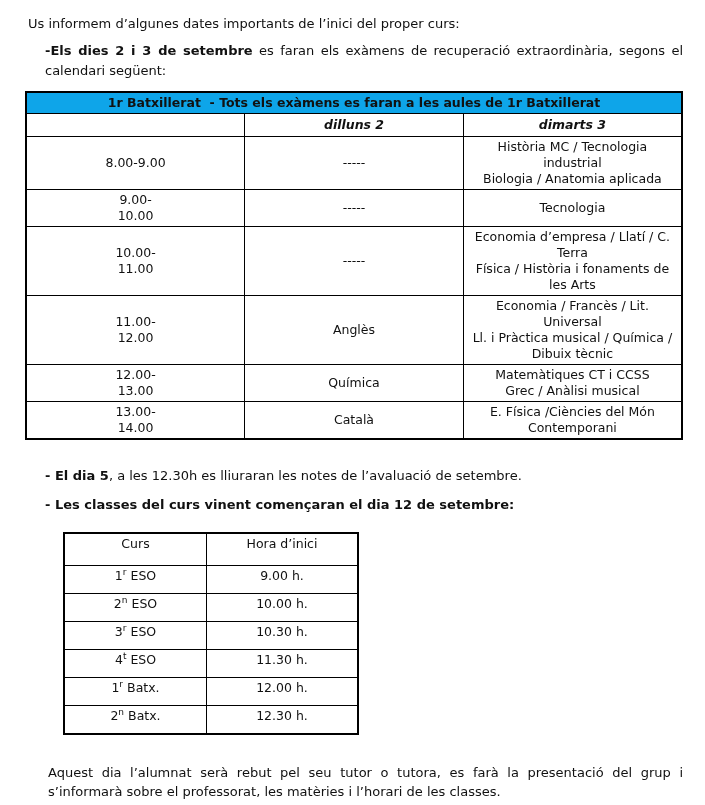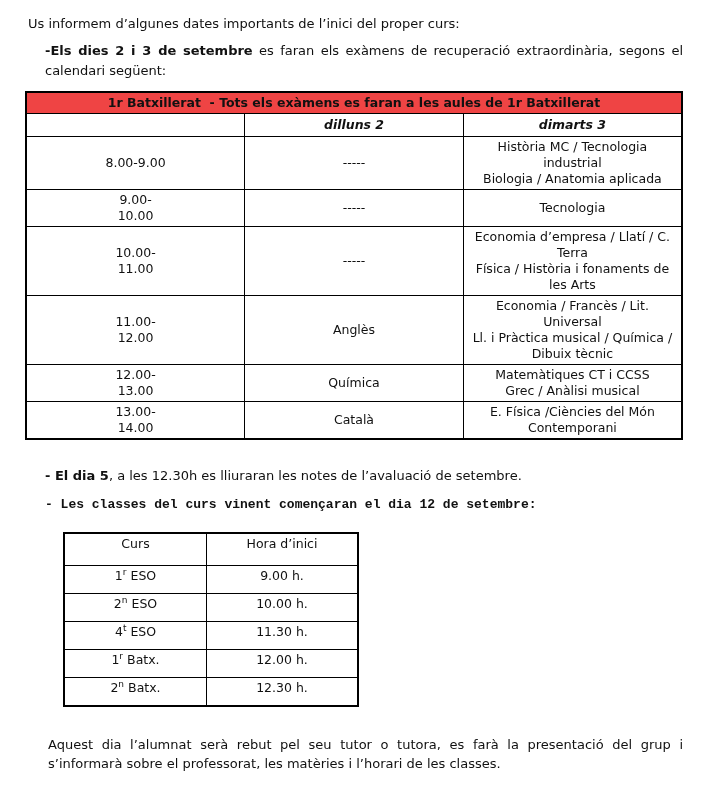--- a/index.html
+++ b/index.html
@@ -33,36 +33,36 @@
   table.exam td, table.exam th {
     border: 1px solid #000;
     text-align: center;
     vertical-align: middle;
     font-size: 12.5px;
     line-height: 16px;
     padding: 2px 4px;
     overflow: hidden;
   }
   td.banner {
-    background: #ef4444;
+    background: #0ea5e9;
     font-weight: bold;
     font-size: 17.5px;
     line-height: 20px;
     padding: 1px 0;
     white-space: pre-wrap;
   }
   tr.exam-head td { font-weight: bold; font-style: italic; height: 18px; }
   .col-time { width: 81px; }
   .col-mon  { width: 229px; }
   .col-tue  { width: 348px; }
   .multiline { white-space: pre-line; }
 
   
   .note-day5 { margin: 26px 22px 0 45px; }
-  .note-classes { margin: 10px 22px 0 45px; font-weight: bold; font-family: Liberation Mono, monospace; }
+  .note-classes { margin: 10px 22px 0 45px; font-weight: bold; }
 
   
   table.schedule {
     border-collapse: collapse;
     margin: 18px 0 0 63px;
     width: 287px;
     table-layout: fixed;
     border: 2px solid #000;
   }
   table.schedule td {
@@ -153,20 +153,24 @@
   </tr>
   <tr class="sched-row">
     <td><span>1</span><span class="ord">r</span><span class="crs-name">ESO</span></td>
     <td>9.00 h.</td>
   </tr>
   <tr class="sched-row">
     <td><span>2</span><span class="ord">n</span><span class="crs-name">ESO</span></td>
     <td>10.00 h.</td>
   </tr>
   <tr class="sched-row">
+    <td><span>3</span><span class="ord">r</span><span class="crs-name">ESO</span></td>
+    <td>10.30 h.</td>
+  </tr>
+  <tr class="sched-row">
     <td><span>4</span><span class="ord">t</span><span class="crs-name">ESO</span></td>
     <td>11.30 h.</td>
   </tr>
   <tr class="sched-row">
     <td><span>1</span><span class="ord">r</span><span class="crs-name">Batx.</span></td>
     <td>12.00 h.</td>
   </tr>
   <tr class="sched-row">
     <td><span>2</span><span class="ord">n</span><span class="crs-name">Batx.</span></td>
     <td>12.30 h.</td>

